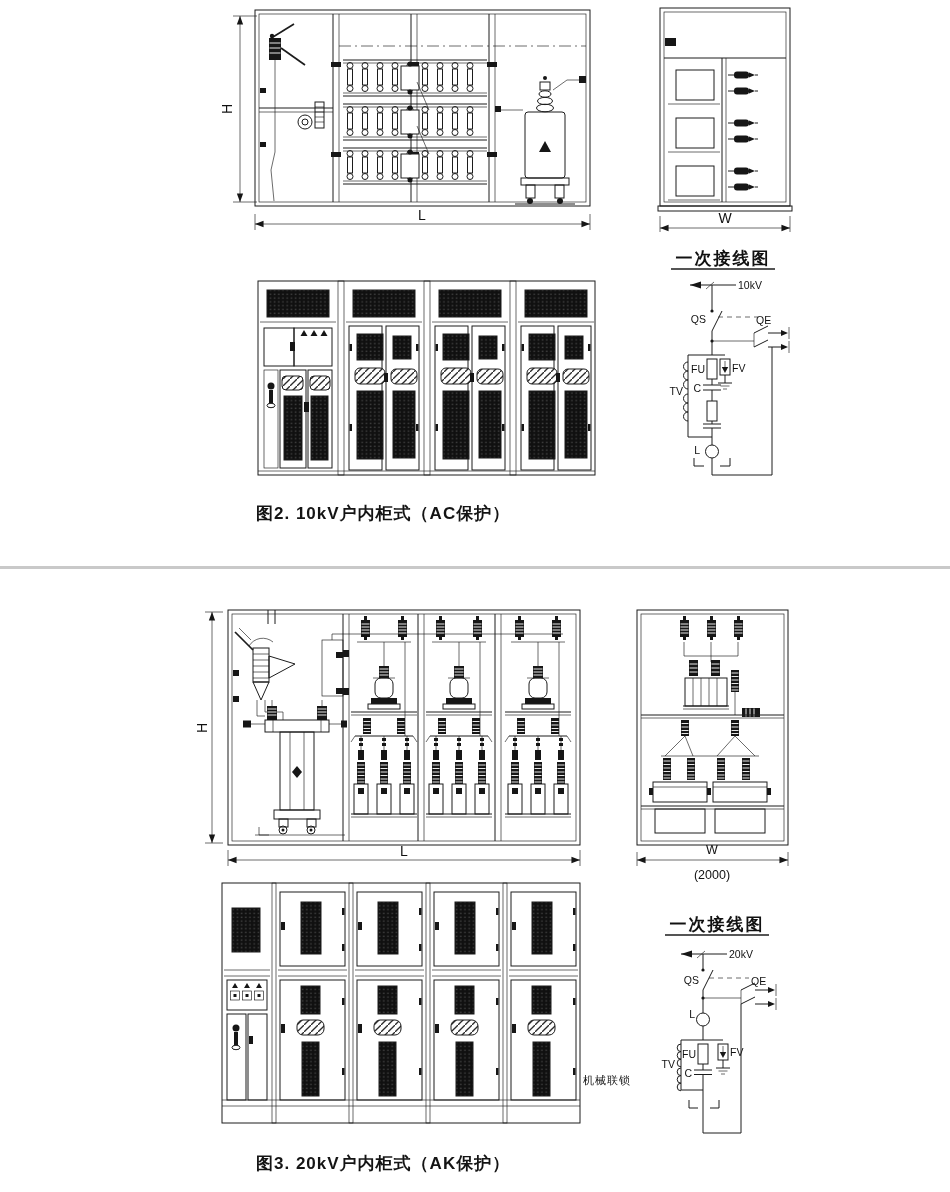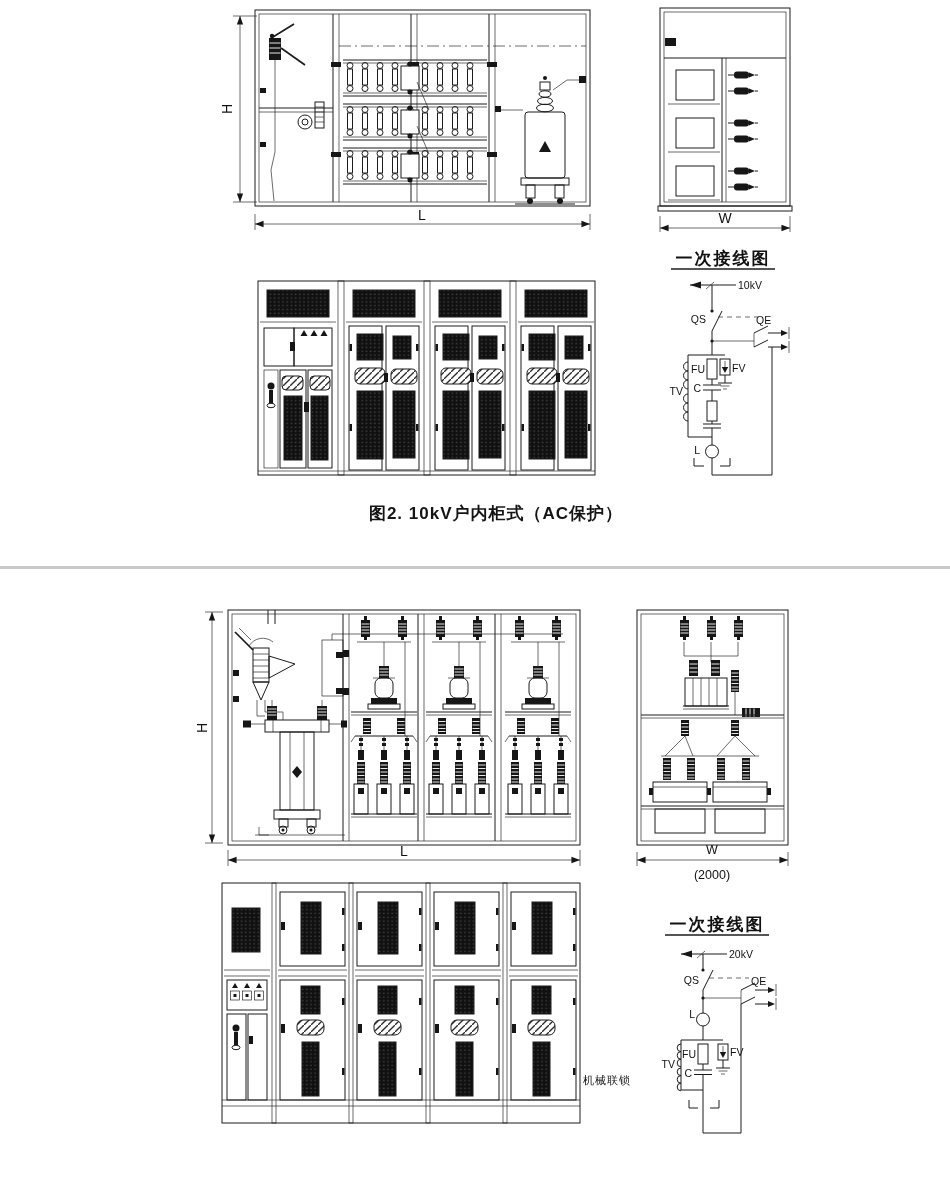--- a/index.html
+++ b/index.html
@@ -1,19 +1,19 @@
 <!DOCTYPE html>
 <html><head>
 <meta charset="utf-8">
 <style>
   html,body{margin:0;padding:0;background:#fff;}
   .page{position:relative;width:950px;height:1192px;background:#fff;overflow:hidden;
         font-family:"Liberation Sans","DejaVu Sans",sans-serif;color:#111;}
   .abs{position:absolute;}
-  .caption{position:absolute;left:256px;width:480px;text-align:center;
+  .caption{position:absolute;left:256px;width:480px;text-align:left;
            font-size:17px;font-weight:600;letter-spacing:1px;color:#141414;}
   .divider{position:absolute;left:0;top:566px;width:950px;height:3px;background:#c9c9c9;}
   .interlock{position:absolute;left:583px;top:1073px;font-size:11px;color:#141414;letter-spacing:1px;}
   
   svg line, svg polyline,
   svg path:not(.f), svg rect:not(.f):not(.pat),
   svg circle:not(.f), svg ellipse:not(.f), svg polygon:not(.f){
     fill:none;stroke:#1c1c1c;stroke-width:1;}
   svg .f{fill:#161616;stroke:none;}
   svg .pat{stroke:#1c1c1c;stroke-width:1;}
@@ -662,14 +662,15 @@
       <line x1="78" y1="152" x2="78" y2="160"></line>
       <line x1="71" y1="160" x2="85" y2="160"></line>
         <line x1="73.5" y1="163" x2="82.5" y2="163" class="tn"></line>
       <line x1="76" y1="166" x2="80" y2="166" class="tn"></line>
       <line x1="58" y1="182" x2="58" y2="225"></line>
       <polyline points="44,192 44,200 53,200"></polyline>
       <polyline points="74,192 74,200 65,200"></polyline>
     </g>
   </svg>
 
+  <div class="caption" style="top:1152px">图3. 20kV户内柜式（AK保护）</div>
 
 </div>
 
 </body></html>

